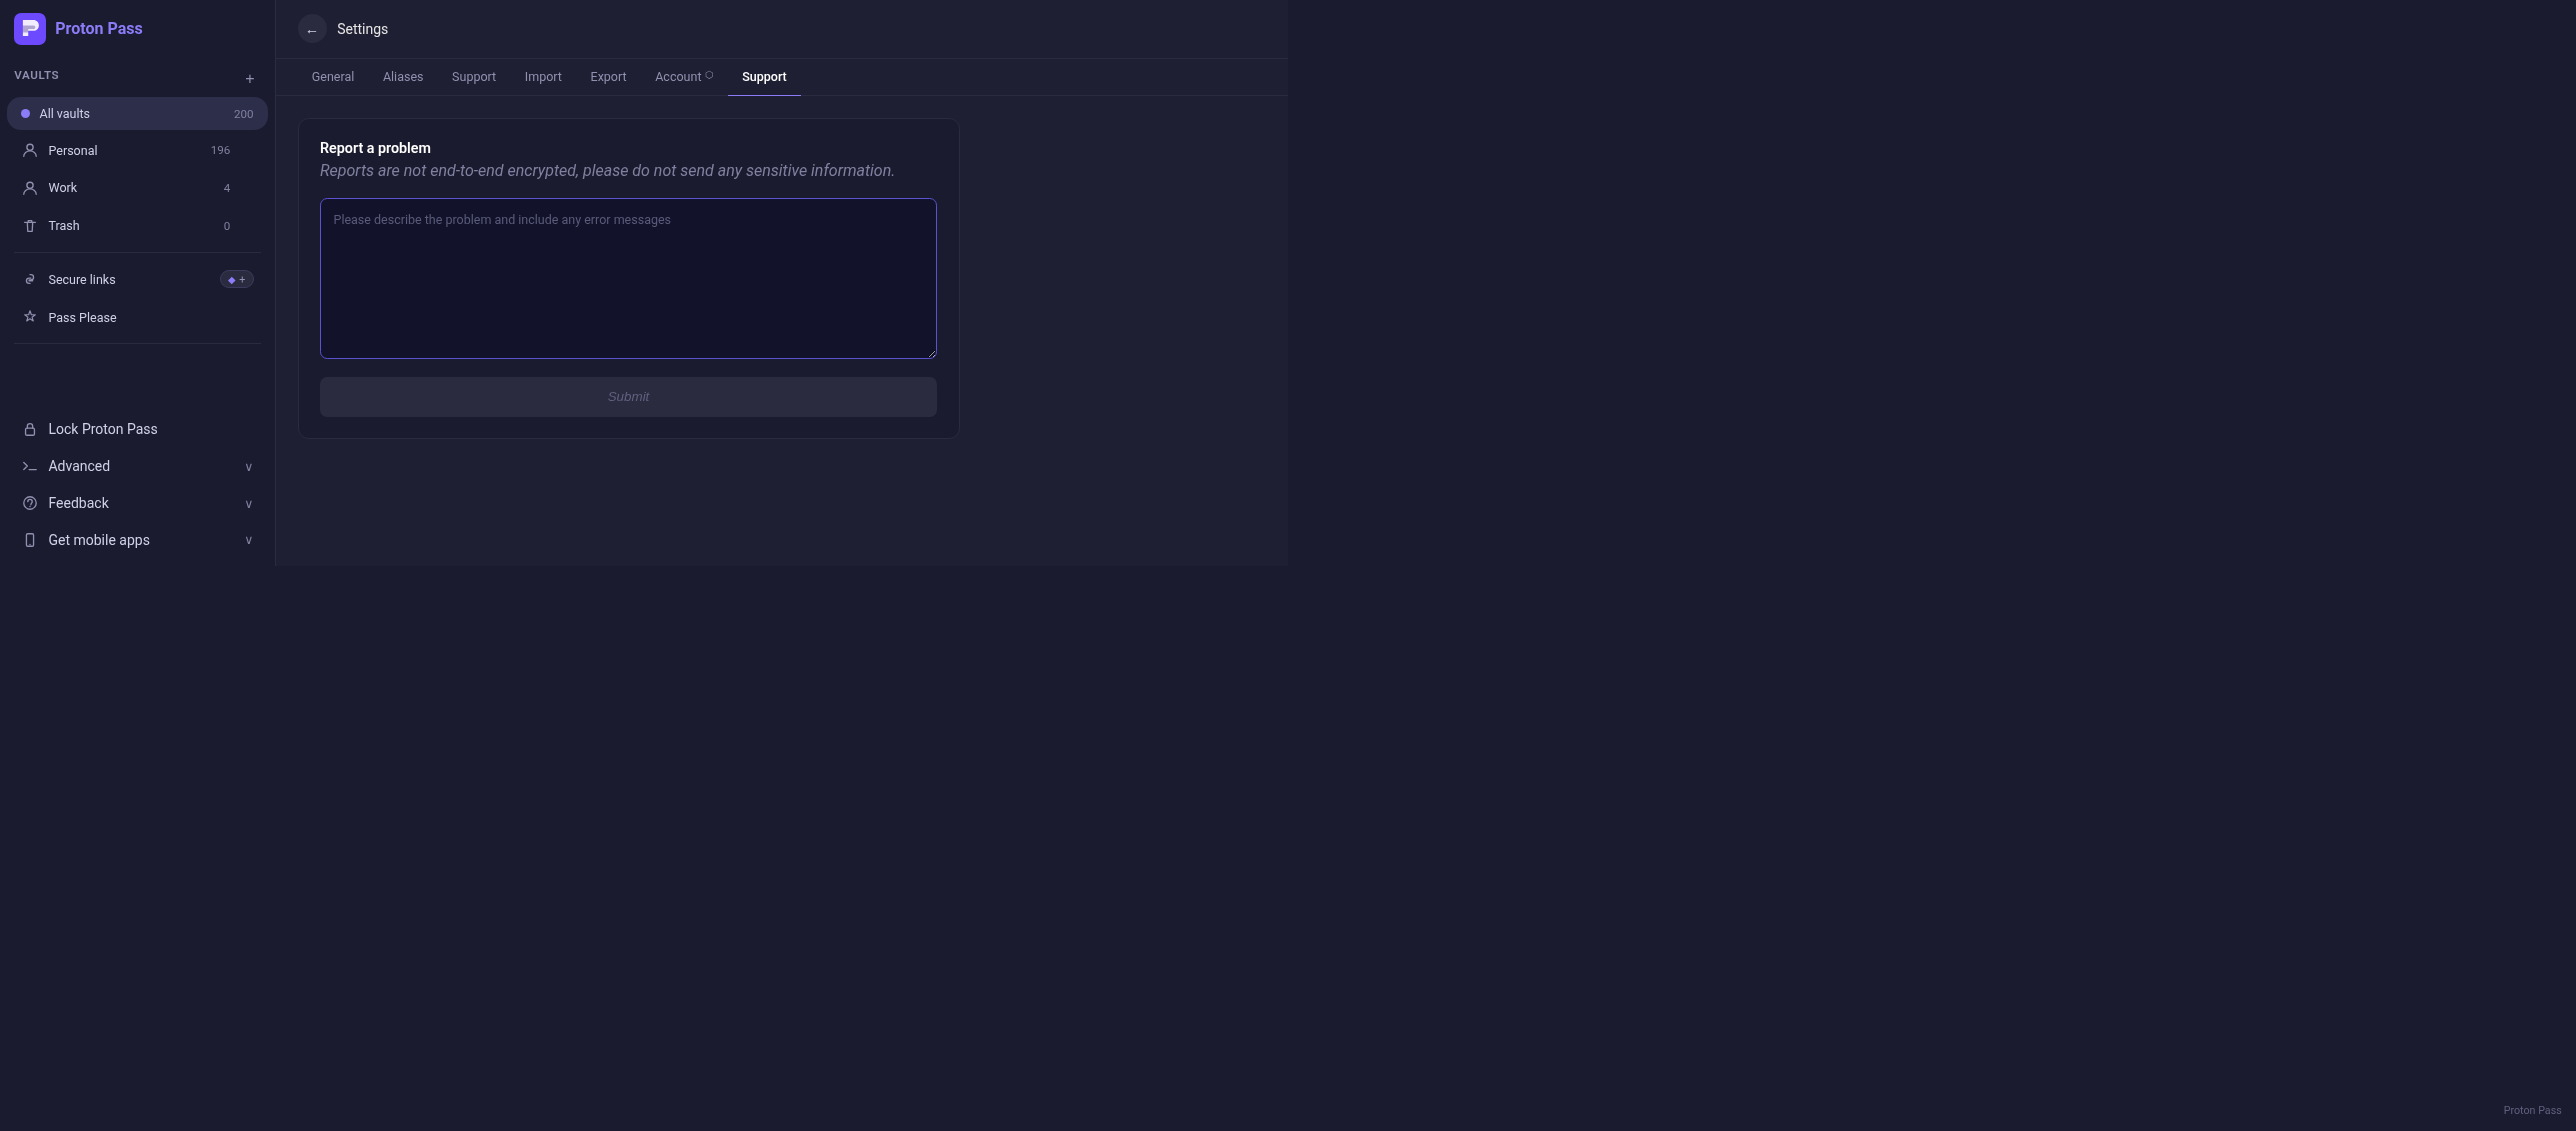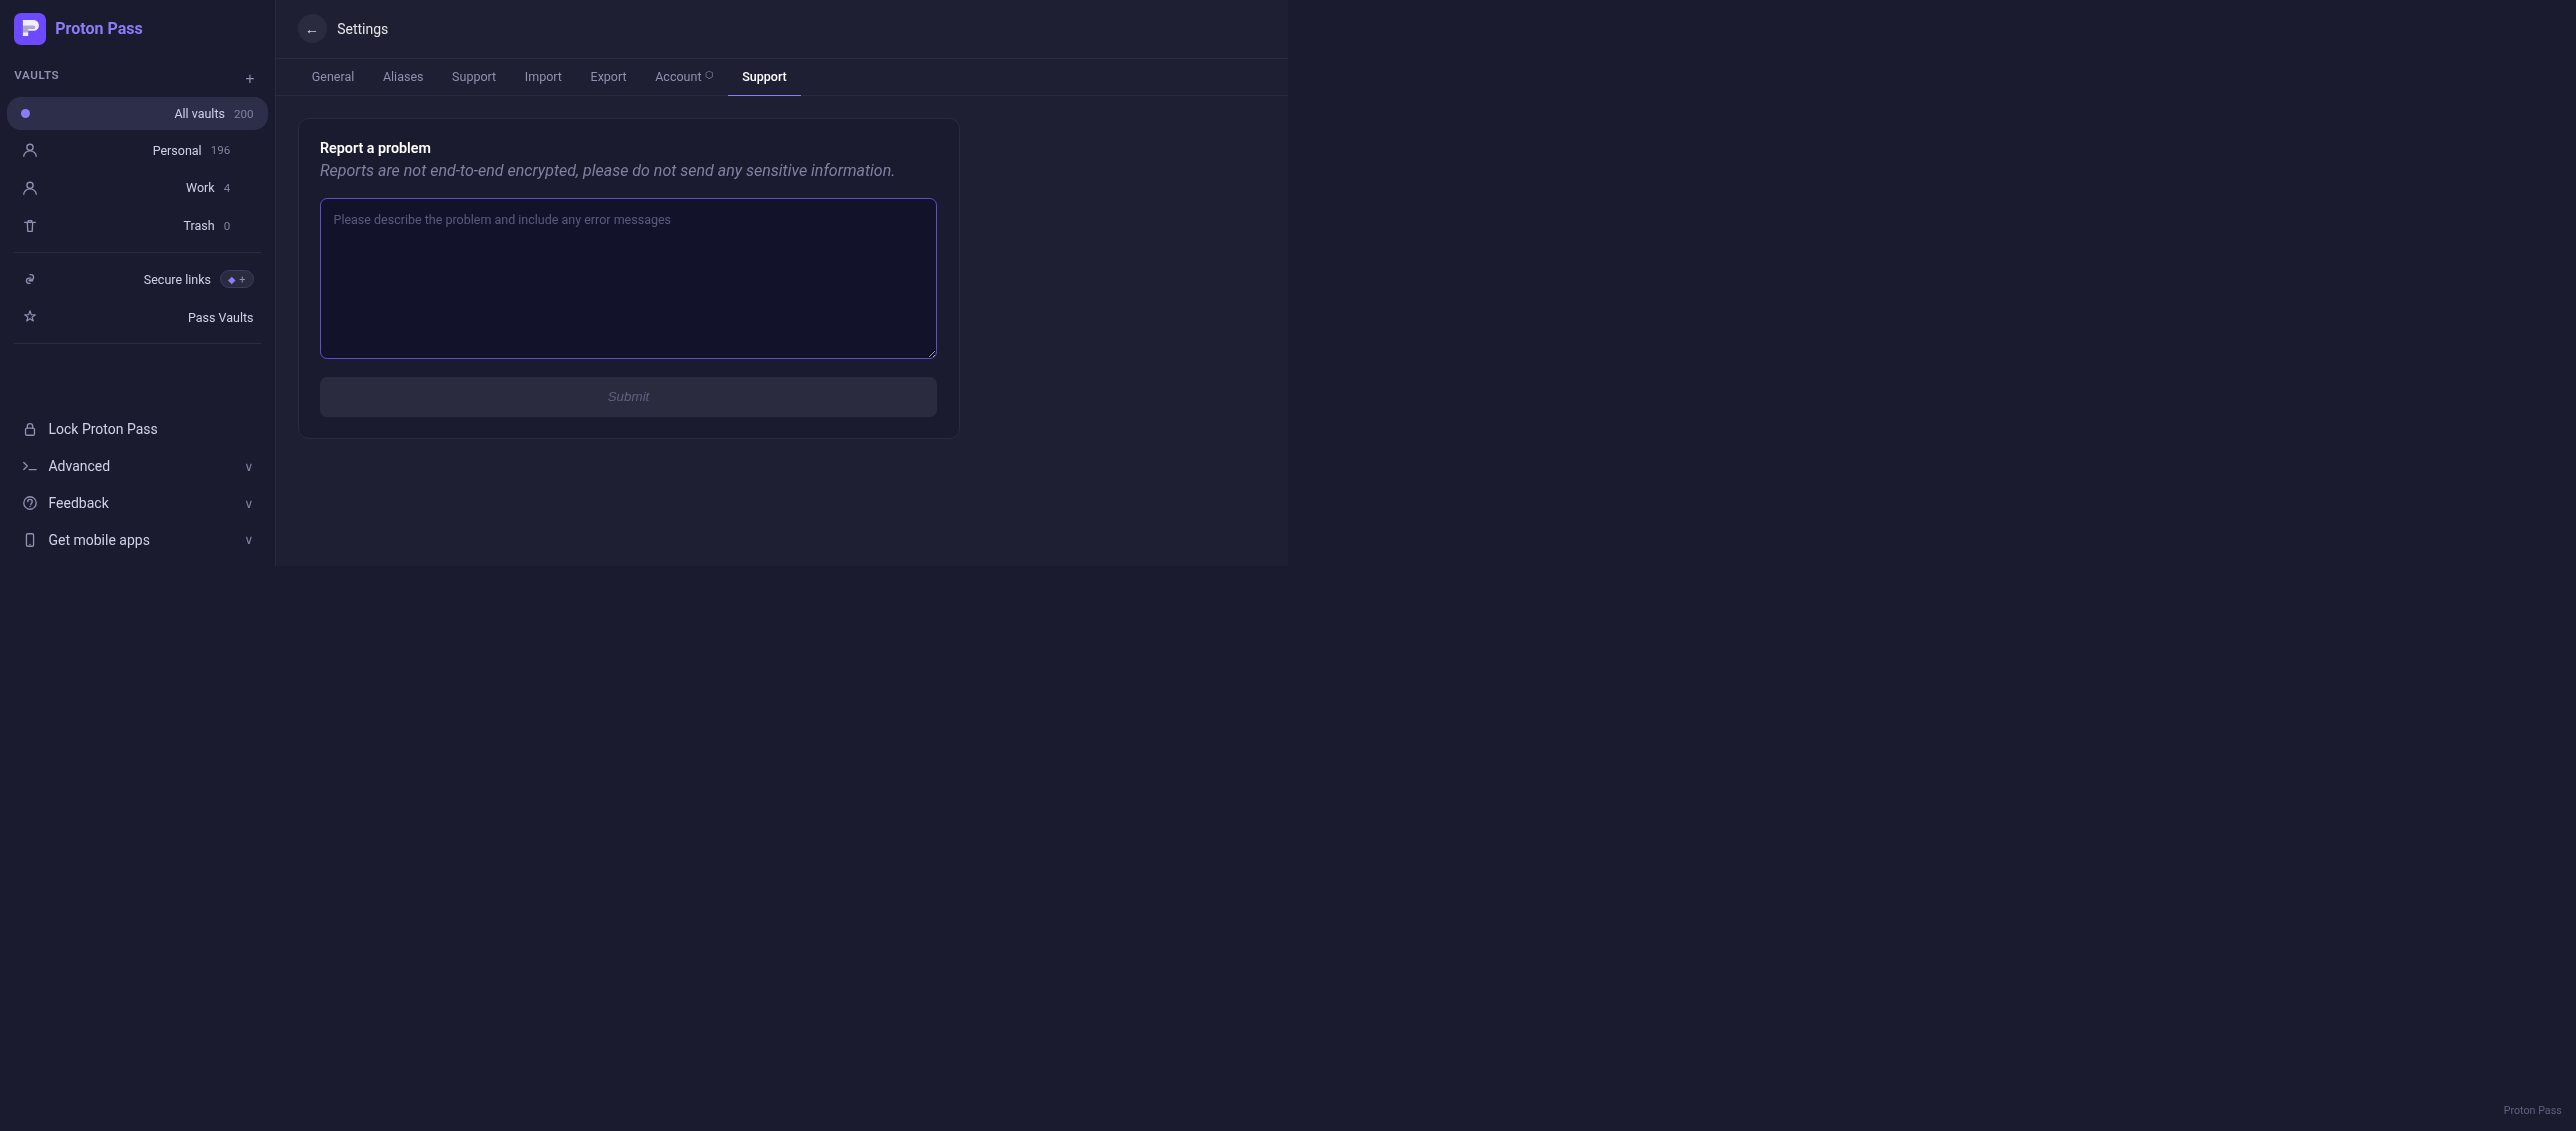--- a/index.html
+++ b/index.html
@@ -82,21 +82,20 @@
 
     .sidebar-item {
       display: flex;
       align-items: center;
       padding: 9px 14.3px;
       cursor: pointer;
       border-radius: 14px;
       margin: 0.9px 7.2px;
       gap: 9px;
       position: relative;
-      text-align: right;
     }
 
     .sidebar-item.active {
       background: #2d2e4a;
     }
 
     .sidebar-item-icon {
       width: 18px;
       height: 18px;
       display: flex;
@@ -394,21 +393,21 @@
       <span>+</span>
     </div>
   </div>
 
   <div class="sidebar-item">
     <div class="sidebar-item-icon">
       <svg width="16" height="16" viewBox="0 0 18 18" fill="none">
         <path d="M9 2l1.5 4.5H15l-3.7 2.7 1.4 4.3L9 11l-3.7 2.5 1.4-4.3L3 6.5h4.5z" stroke="#9090b0" stroke-width="1.3" stroke-linejoin="round"></path>
       </svg>
     </div>
-    <span class="sidebar-item-label">Pass Vaults</span>
+    <span class="sidebar-item-label">Pass Please</span>
   </div>
 
   <div class="divider"></div>
 
   <div class="sidebar-bottom">
 
     <div class="sidebar-action-item">
       <div class="sidebar-item-icon">
         <svg width="16" height="16" viewBox="0 0 18 18" fill="none">
           <rect x="4" y="8" width="10" height="8" rx="1.5" stroke="#9090b0" stroke-width="1.5"></rect>

